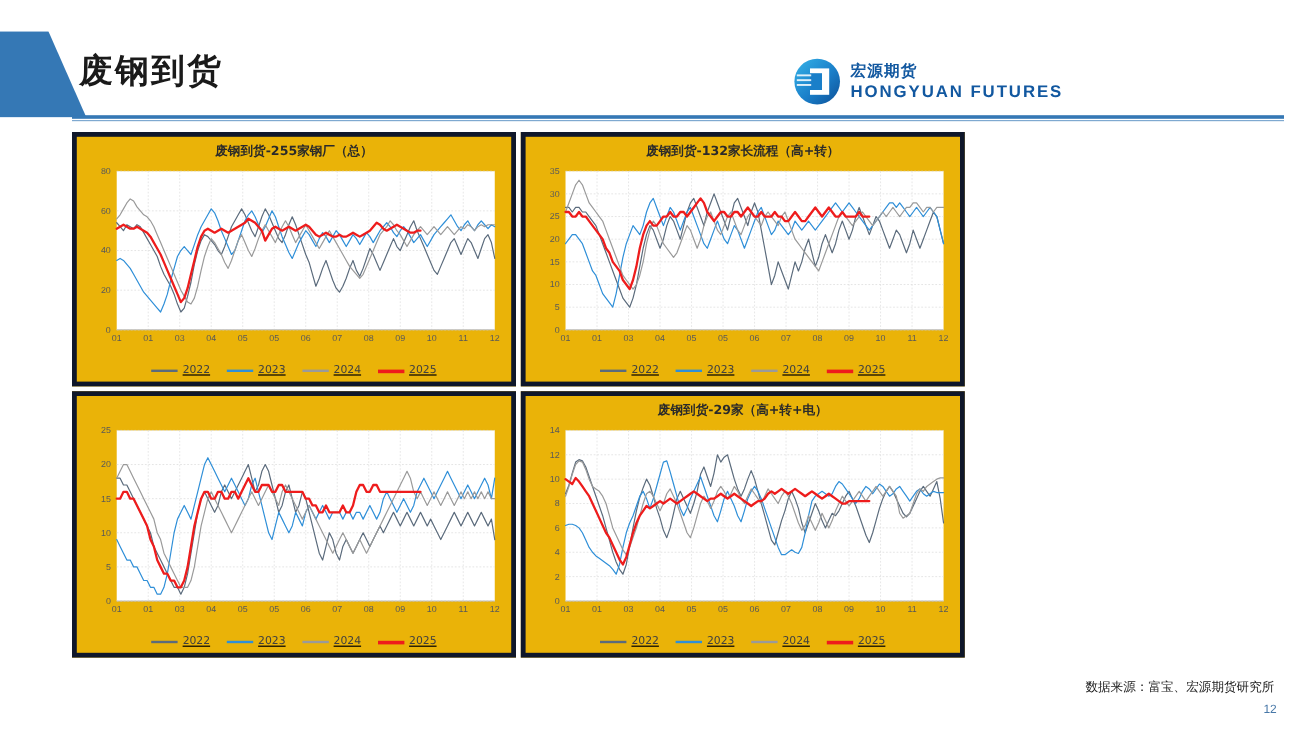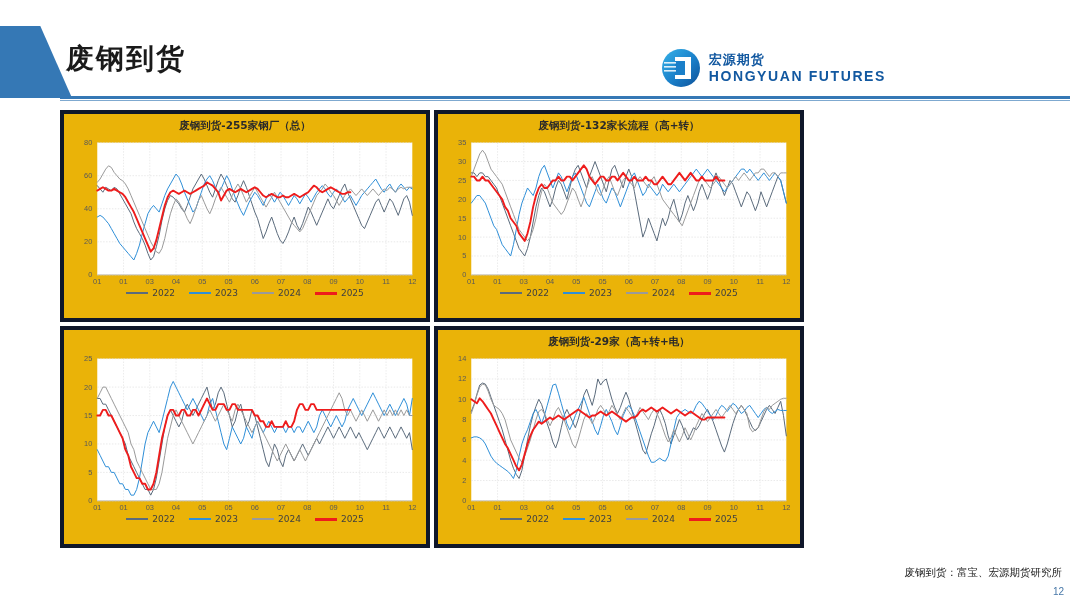--- a/index.html
+++ b/index.html
@@ -110,25 +110,26 @@
     position: absolute;
     left: 0; right: 0;
     top: 22px;
     bottom: 26px;
   }
   .plot-svg { display: block; width: 100%; height: 100%; }
 
   
   .chart-legend {
     position: absolute;
-    left: 0; right: 0; bottom: 20px;
+    left: 0; right: 0; bottom: 4px;
     display: flex;
     justify-content: center;
     align-items: center;
     gap: 14px;
+    text-decoration: underline;
   }
   .legend-item {
     display: flex;
     align-items: center;
     gap: 4px;
   }
   .legend-swatch {
     display: inline-block;
     width: 22px;
     height: 2.5px;
@@ -465,14 +466,14 @@
           <span class="legend-label">2024</span>
         </div>
         <div class="legend-item">
           <span class="legend-swatch" style="background: rgb(238, 28, 28); height: 3px;"></span>
           <span class="legend-label">2025</span>
         </div>
       </div>
     </div>
   </div>
 
-<div id="footer-source">废钢到货：富宝、宏源期货研究所</div>
+<div id="footer-source">数据来源：富宝、宏源期货研究所</div>
 <div id="page-number">12</div>
 
 </body></html>

